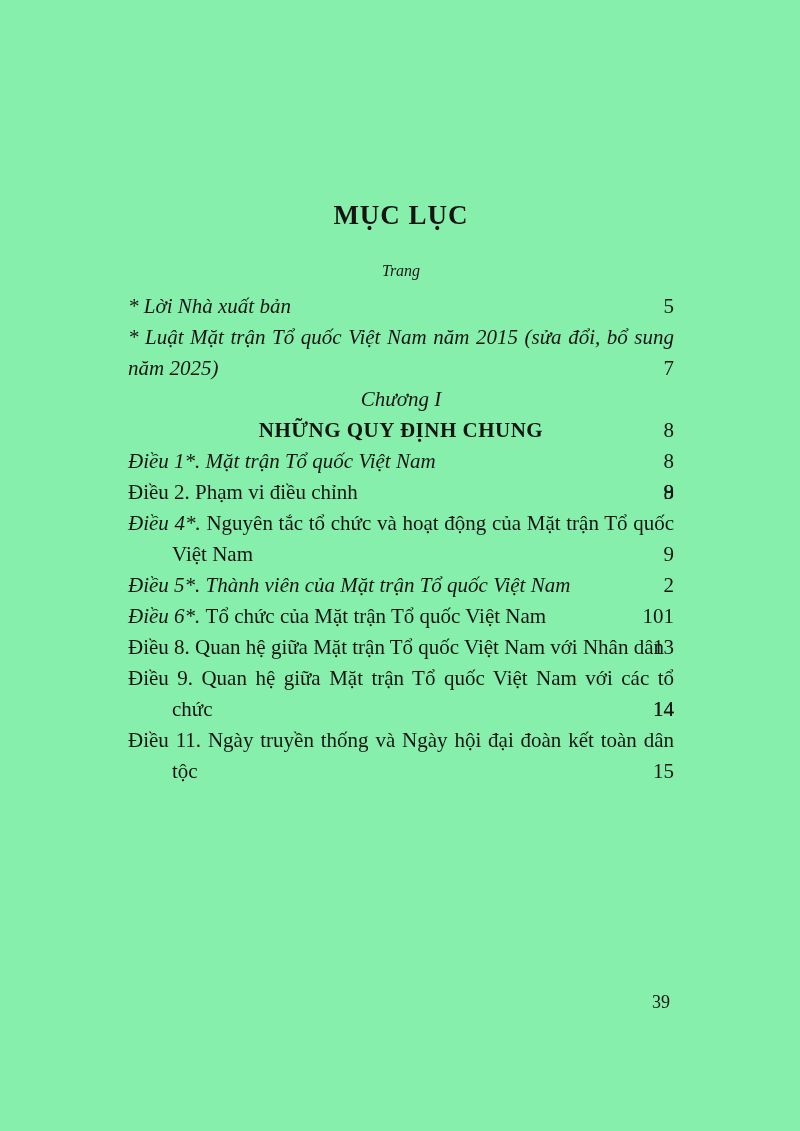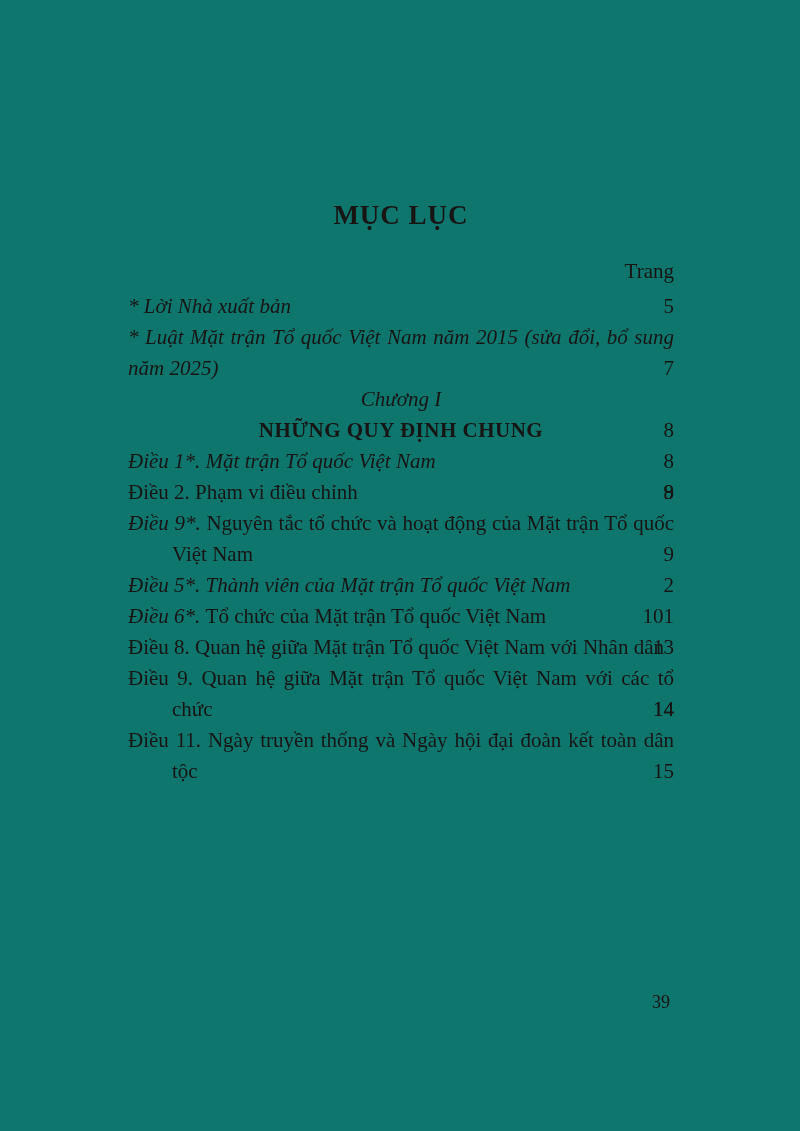--- a/index.html
+++ b/index.html
@@ -4,41 +4,42 @@
 <style>
   html, body {
     margin: 0;
     padding: 0;
     background: #fdfdfc;
   }
   .page {
     position: relative;
     width: 800px;
     height: 1131px;
-    background: #0f766e;
+    background: #86efac;
     color: #171513;
     font-family: "Liberation Serif", "DejaVu Serif", serif;
     overflow: hidden;
   }
   .content {
     position: absolute;
     left: 128px;
     top: 200px;
     width: 546px;
   }
   .title {
     margin: 0 0 26px 0;
     text-align: center;
     font-size: 27px;
     font-weight: bold;
     letter-spacing: 1px;
   }
   .col-header {
-    text-align: right;
-    font-size: 21px;
+    text-align: center;
+    font-style: italic;
+    font-size: 16px;
     line-height: 28px;
     margin-bottom: 6px;
   }
   .entry {
     position: relative;
     font-size: 21px;
     line-height: 31px;
     text-align: justify;
   }
   .entry.center { text-align: center; }
@@ -70,21 +71,21 @@
     <h1 class="title">MỤC LỤC</h1>
     <div class="col-header">Trang</div>
     <div id="entries">
         <div class="entry italic"><span class="txt">* Lời Nhà xuất bản</span><span class="pg">5</span></div>
         <div class="entry italic"><span class="txt">* Luật Mặt trận Tổ quốc Việt Nam năm 2015 (sửa đổi, bổ sung năm 2025)</span><span class="pg">7</span></div>
         <div class="entry italic center"><span class="txt">Chương I</span></div>
         <div class="entry bold center"><span class="txt">NHỮNG QUY ĐỊNH CHUNG</span><span class="pg">8</span></div>
         <div class="entry italic"><span class="lead">Điều 1*. </span><span class="txt">Mặt trận Tổ quốc Việt Nam</span><span class="pg">8</span></div>
         <div class="entry"><span class="txt">Điều 2. Phạm vi điều chỉnh</span><span class="pg">8</span></div>
         <div class="entry hang"><span class="pg">9</span></div>
-        <div class="entry hang"><span class="lead">Điều 9*. </span><span class="txt">Nguyên tắc tổ chức và hoạt động của Mặt trận Tổ quốc Việt Nam</span><span class="pg">9</span></div>
+        <div class="entry hang"><span class="lead">Điều 4*. </span><span class="txt">Nguyên tắc tổ chức và hoạt động của Mặt trận Tổ quốc Việt Nam</span><span class="pg">9</span></div>
         <div class="entry italic"><span class="lead">Điều 5*. </span><span class="txt">Thành viên của Mặt trận Tổ quốc Việt Nam</span><span class="pg">2</span></div>
         <div class="entry"><span class="lead">Điều 6*. </span><span class="txt">Tổ chức của Mặt trận Tổ quốc Việt Nam</span><span class="pg">101</span></div>
         <div class="entry hang"><span class="txt">Điều 8. Quan hệ giữa Mặt trận Tổ quốc Việt Nam với Nhân dân</span><span class="pg">13</span></div>
         <div class="entry hang"><span class="txt">Điều 9. Quan hệ giữa Mặt trận Tổ quốc Việt Nam với các tổ chức</span><span class="pg">14</span></div>
         <div class="entry"><span class="pg">14</span></div>
         <div class="entry hang"><span class="txt">Điều 11. Ngày truyền thống và Ngày hội đại đoàn kết toàn dân tộc</span><span class="pg">15</span></div>
       </div>
   </div>
   <div class="folio">39</div>
 </div>

